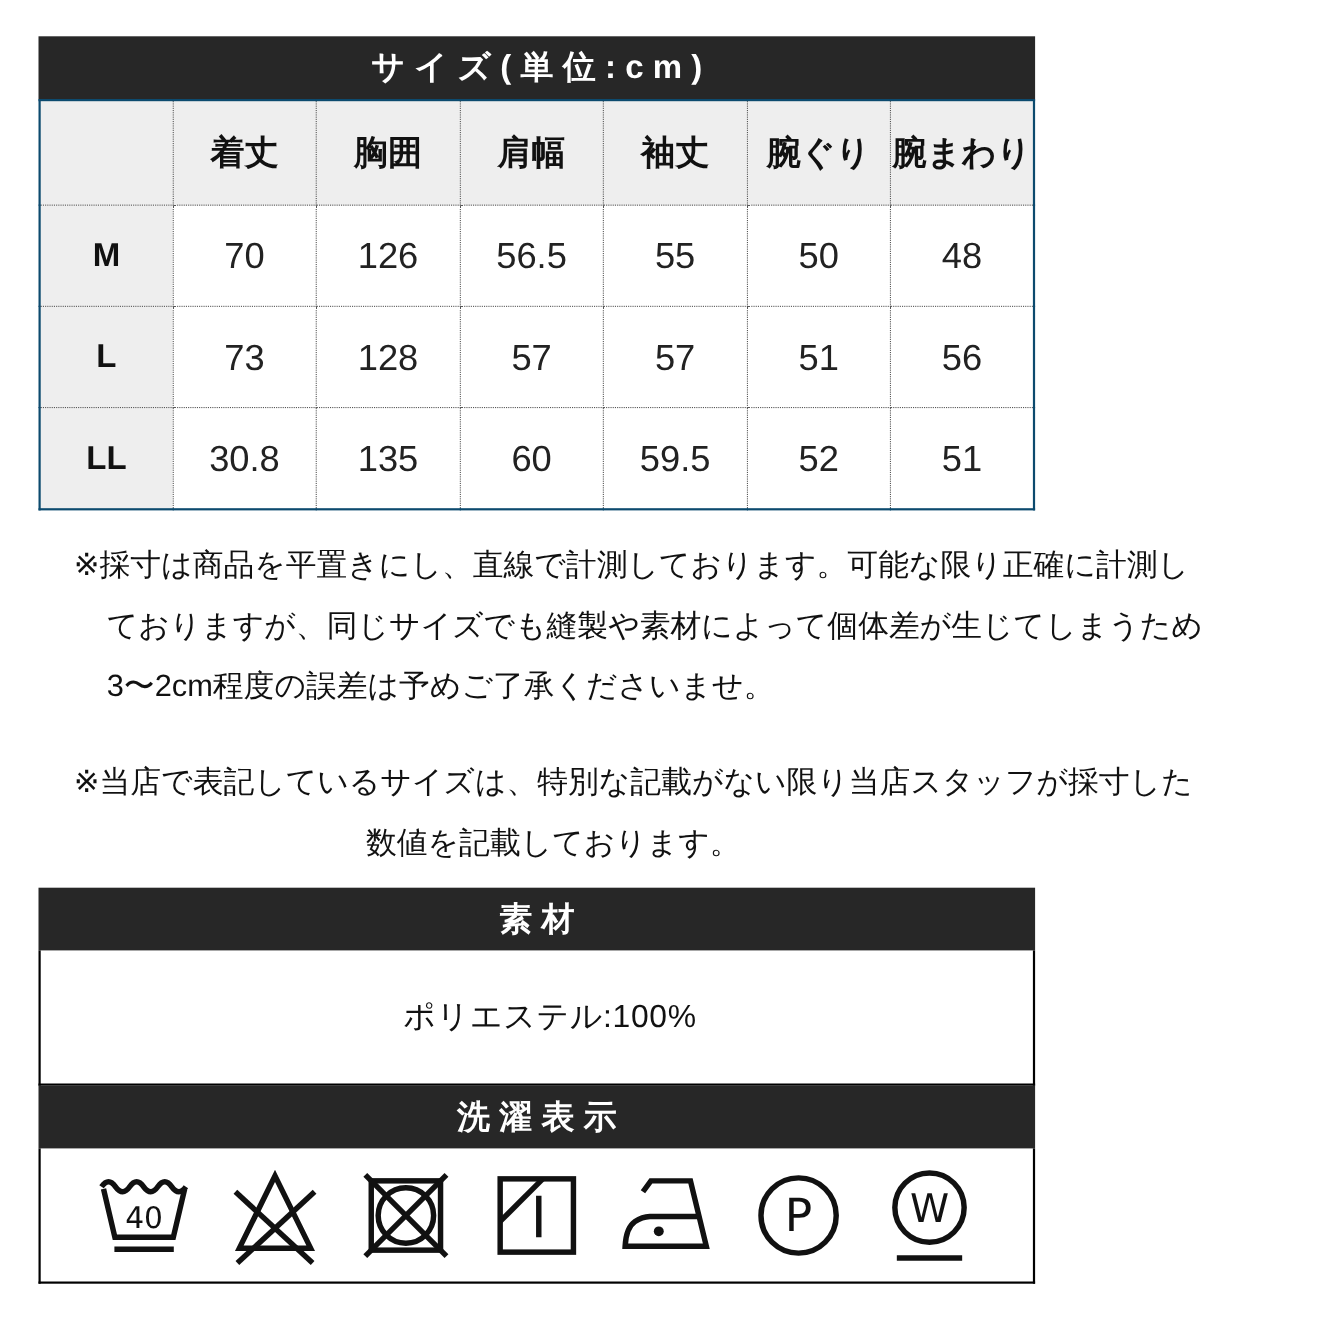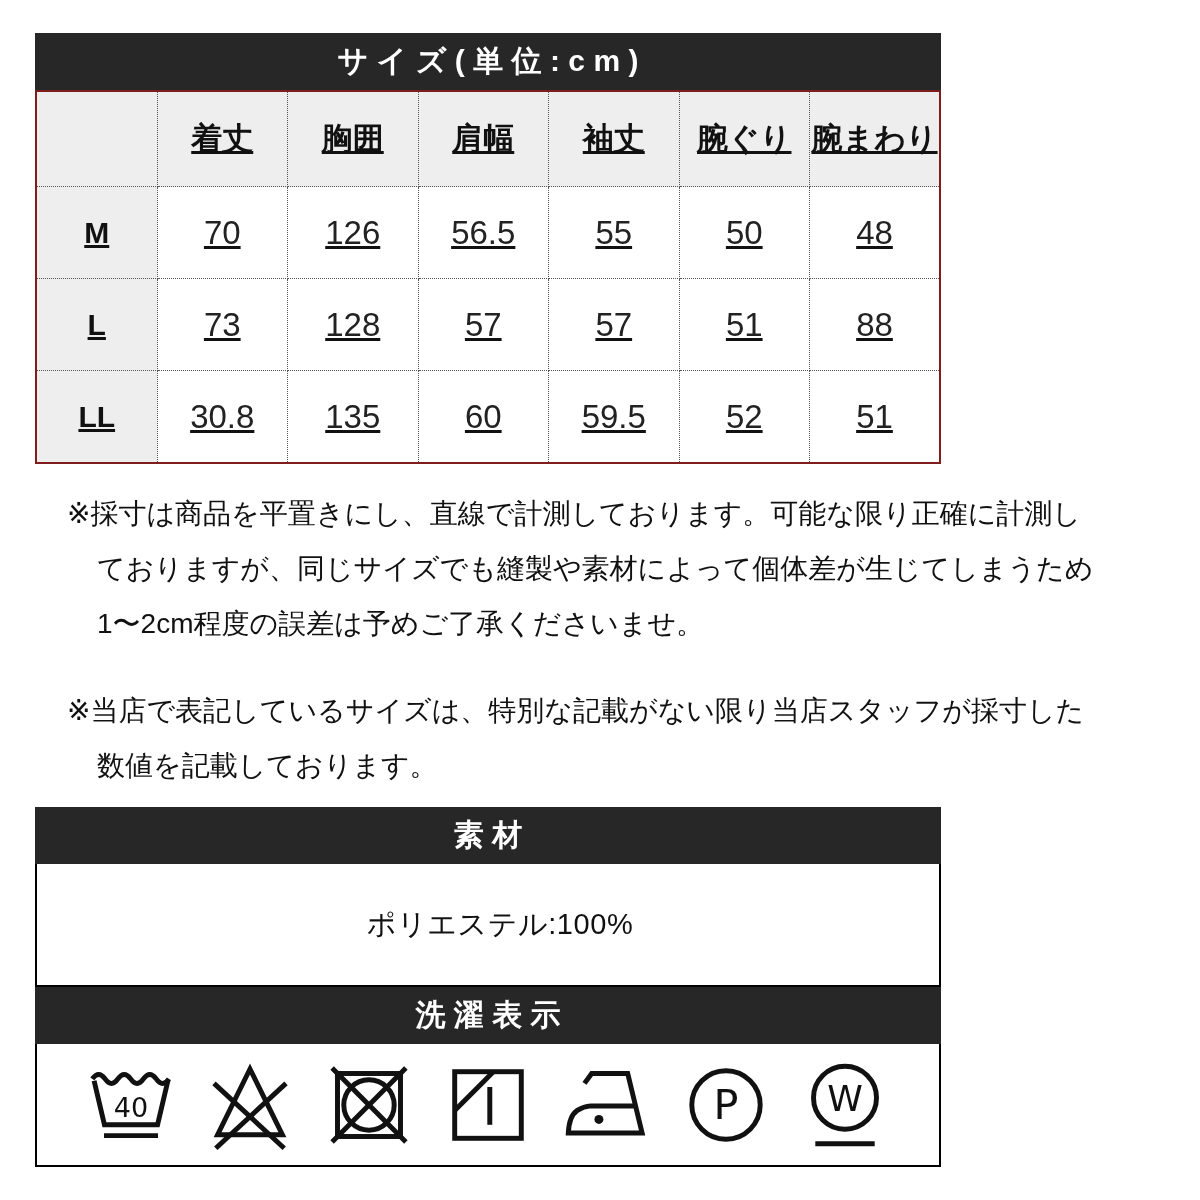--- a/index.html
+++ b/index.html
@@ -12,41 +12,40 @@
   
   .bar{
     background:#272727;color:#fff;height:57px;
     display:flex;align-items:center;justify-content:center;
     font-size:30px;font-weight:bold;
     letter-spacing:0.28em;text-indent:0.28em;
   }
   
   table.size{
     width:100%;border-collapse:collapse;table-layout:fixed;
-    border:2px solid #7f1d1d;
-    text-decoration:underline;
+    border:2px solid #0c4a6e;
   }
   table.size col.c0{width:121px;}
   table.size th,table.size td{
     border:1px dotted #555;text-align:center;vertical-align:middle;
     padding:0;
   }
   table.size thead th{
     background:#eee;height:94px;font-size:31px;font-weight:bold;color:#111;
   }
   table.size tbody th{
     background:#eee;font-size:30px;font-weight:bold;color:#111;
   }
   table.size tbody td{
     background:#fff;height:91px;font-size:33px;font-weight:400;color:#222;
   }
   
   .notes{margin-top:22px;padding:0 32px;font-size:28px;line-height:55px;color:#111;}
   .note{margin:0;white-space:pre;padding-left:30px;text-indent:-30px;}
-  .note + .note{margin-top:32px;}
+  .note + .note{margin-top:32px;text-align:center;}
   
   .box{
     border:2px solid #000;border-top:none;height:121px;
     display:flex;align-items:center;justify-content:center;
   }
   .material-section{margin-top:14px;}
   .material-value{font-size:29px;color:#111;letter-spacing:0.02em;margin-left:24px;}
   .laundry-section{margin-top:0;}
   .laundry-box{gap:29px;}
   .sym{display:block;}
@@ -99,39 +98,39 @@
           <td>50</td>
           <td>48</td>
         </tr>
         <tr>
           <th>L</th>
           <td>73</td>
           <td>128</td>
           <td>57</td>
           <td>57</td>
           <td>51</td>
-          <td>88</td>
+          <td>56</td>
         </tr>
         <tr>
           <th>LL</th>
           <td>30.8</td>
           <td>135</td>
           <td>60</td>
           <td>59.5</td>
           <td>52</td>
           <td>51</td>
         </tr>
       </tbody>
     </table>
   </section>
 
   <div class="notes">
     <p class="note">※採寸は商品を平置きにし、直線で計測しております。可能な限り正確に計測し
 ておりますが、同じサイズでも縫製や素材によって個体差が生じてしまうため
-1〜2cm程度の誤差は予めご了承くださいませ。</p>
+3〜2cm程度の誤差は予めご了承くださいませ。</p>
     <p class="note">※当店で表記しているサイズは、特別な記載がない限り当店スタッフが採寸した
 数値を記載しております。</p>
   </div>
 
   <section class="material-section">
     <div class="bar">
       <span>素材</span>
     </div>
     <div class="box">
       <span class="material-value">ポリエステル:100%</span>

